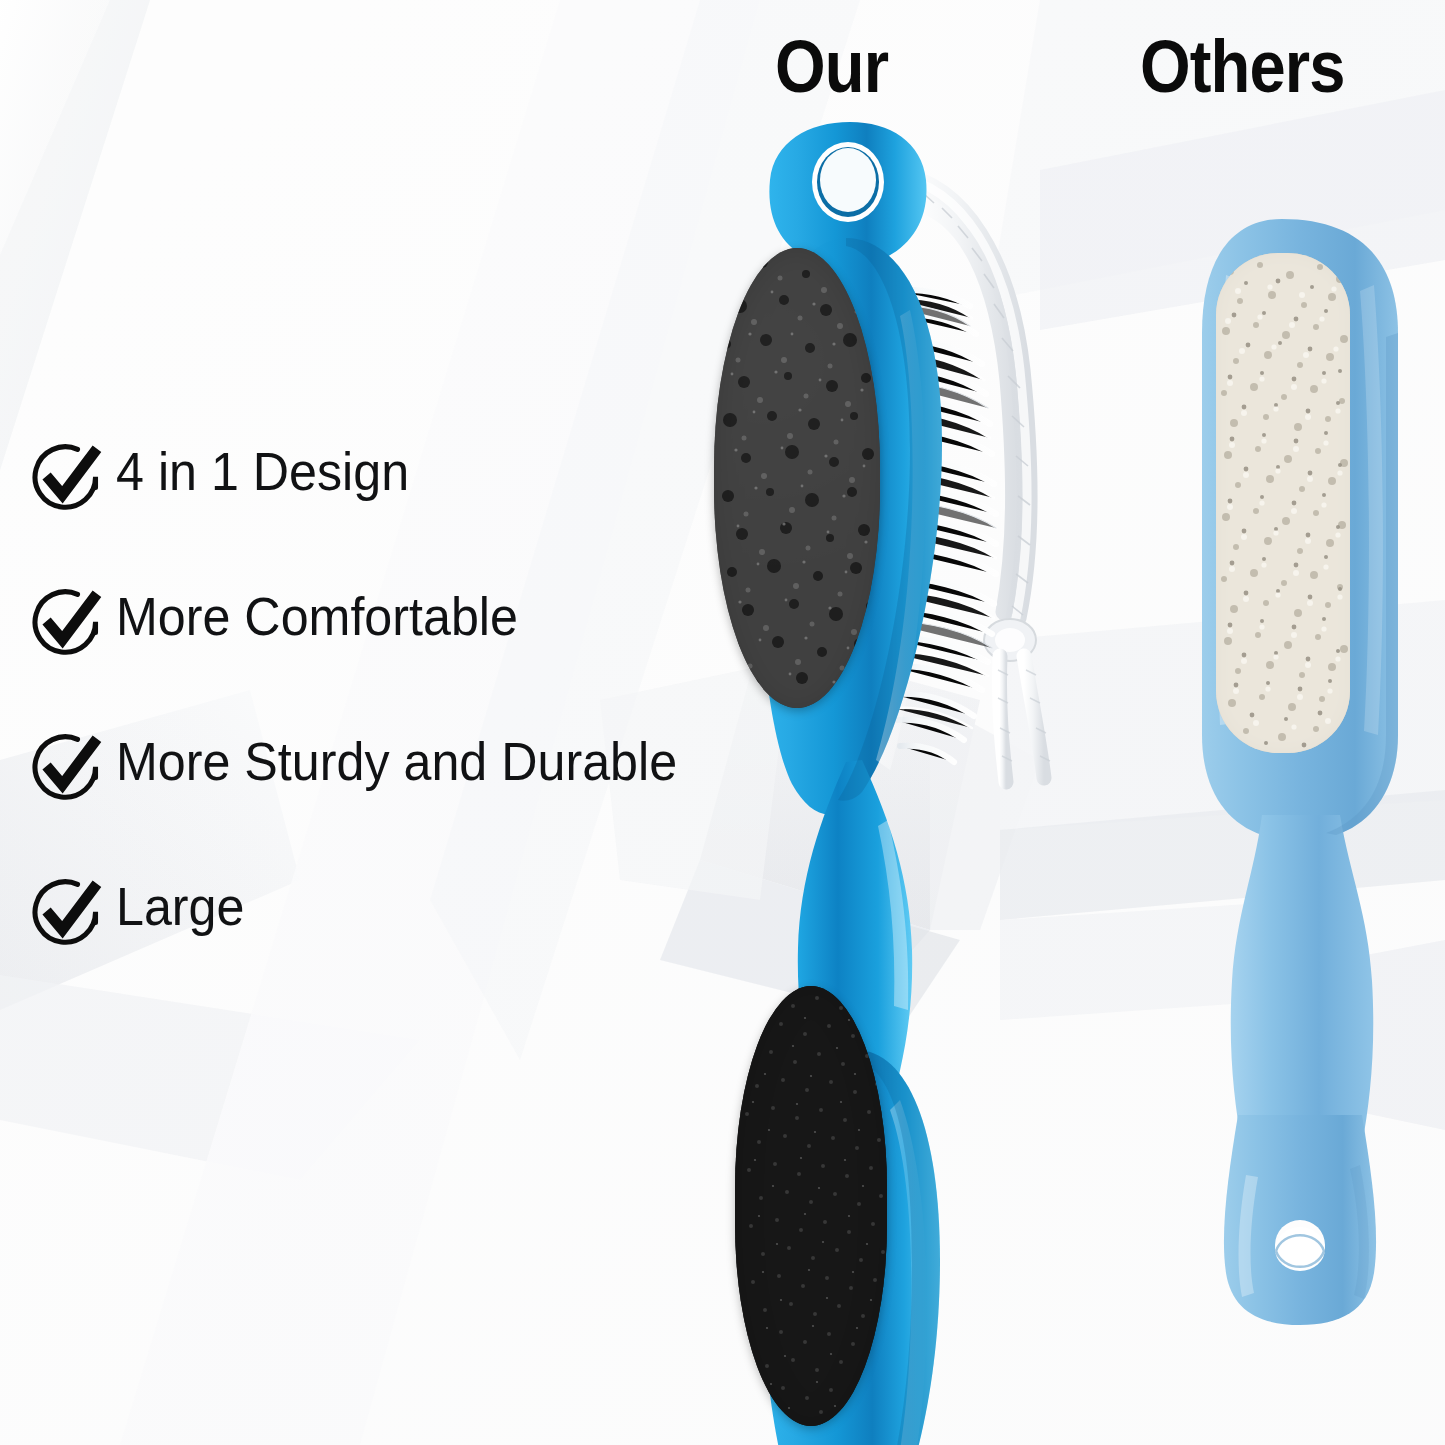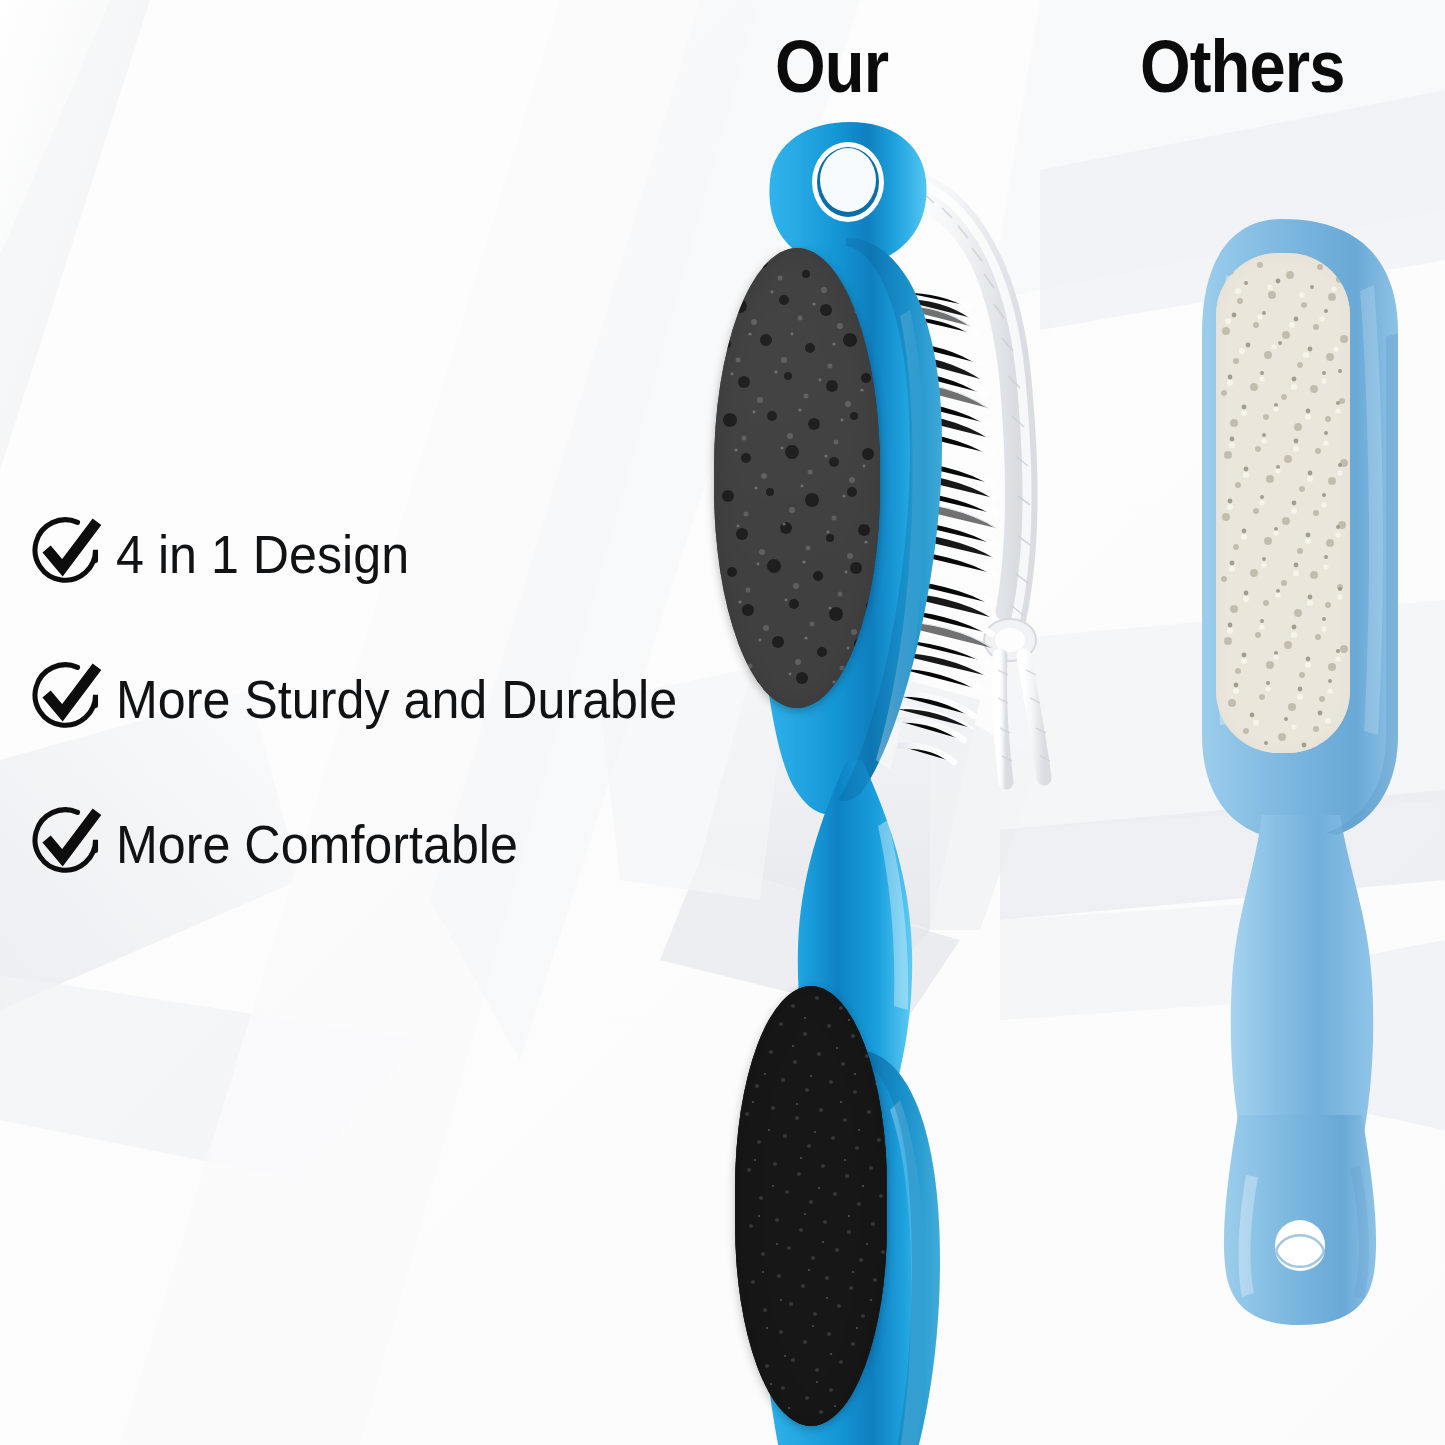--- a/index.html
+++ b/index.html
@@ -34,21 +34,21 @@
   }
   #head-our    { left:775px; top:30px; }
   #head-others { left:1140px; top:30px; }
 
   
   #feature-list { position:absolute; left:30px; top:440px; width:800px; }
   .feature-row {
     position:relative;
     height:145px;
     display:flex;
-    align-items:flex-end;
+    align-items:flex-start;
   }
   .check-icon { width:72px; height:72px; flex:0 0 72px; margin-right:14px; }
   .feature-label {
     font-family:"Liberation Sans Narrow","Liberation Sans",sans-serif;
     font-size:54px;
     font-weight:400;
     color:#111214;
     letter-spacing:0px;
     white-space:nowrap;
     transform:scaleX(0.93);
@@ -172,33 +172,42 @@
     </div>
 
 
     <div class="feature-row">
       <span class="check-icon">
         <svg viewBox="0 0 100 100" width="72" height="72">
           <path d="M66 13 A42 42 0 1 0 91 51 L91 66" fill="none" stroke="#0d0d0d" stroke-width="7" stroke-linecap="round"></path>
           <path d="M23 50 L45 76 L93 12" fill="none" stroke="#0d0d0d" stroke-width="15" stroke-linecap="butt" stroke-linejoin="miter"></path>
         </svg>
       </span>
-      <span class="feature-label">More Sturdy and Durable</span>
+      <span class="feature-label">More Comfortable</span>
     </div>
 
     <div class="feature-row">
       <span class="check-icon">
         <svg viewBox="0 0 100 100" width="72" height="72">
           <path d="M66 13 A42 42 0 1 0 91 51 L91 66" fill="none" stroke="#0d0d0d" stroke-width="7" stroke-linecap="round"></path>
           <path d="M23 50 L45 76 L93 12" fill="none" stroke="#0d0d0d" stroke-width="15" stroke-linecap="butt" stroke-linejoin="miter"></path>
         </svg>
       </span>
-      <span class="feature-label">More Comfortable</span>
+      <span class="feature-label">More Sturdy and Durable</span>
     </div>
 
+    <div class="feature-row">
+      <span class="check-icon">
+        <svg viewBox="0 0 100 100" width="72" height="72">
+          <path d="M66 13 A42 42 0 1 0 91 51 L91 66" fill="none" stroke="#0d0d0d" stroke-width="7" stroke-linecap="round"></path>
+          <path d="M23 50 L45 76 L93 12" fill="none" stroke="#0d0d0d" stroke-width="15" stroke-linecap="butt" stroke-linejoin="miter"></path>
+        </svg>
+      </span>
+      <span class="feature-label">Large</span>
+    </div>
   </div>
 
   <div class="product" id="our-product">
 
     <svg class="rope" viewBox="0 0 180 660">
       <defs>
         <linearGradient id="ropeg" x1="0" y1="0" x2="1" y2="0">
           <stop offset="0%" stop-color="#ffffff"></stop>
           <stop offset="45%" stop-color="#f2f4f6"></stop>
           <stop offset="100%" stop-color="#d9dde2"></stop>

